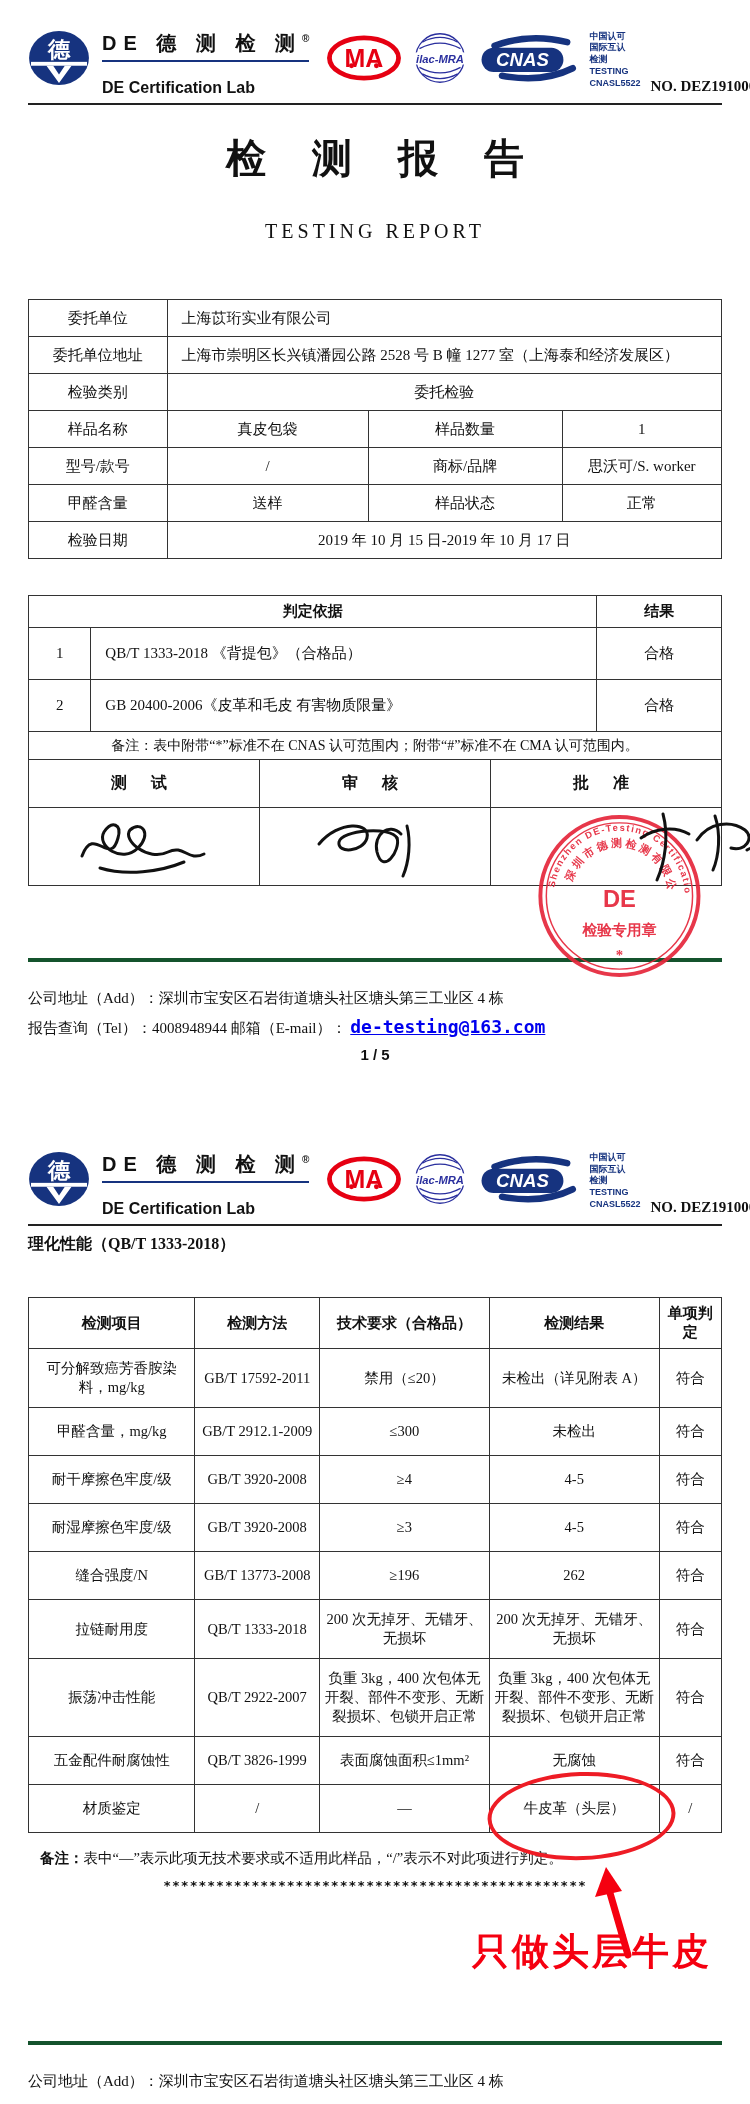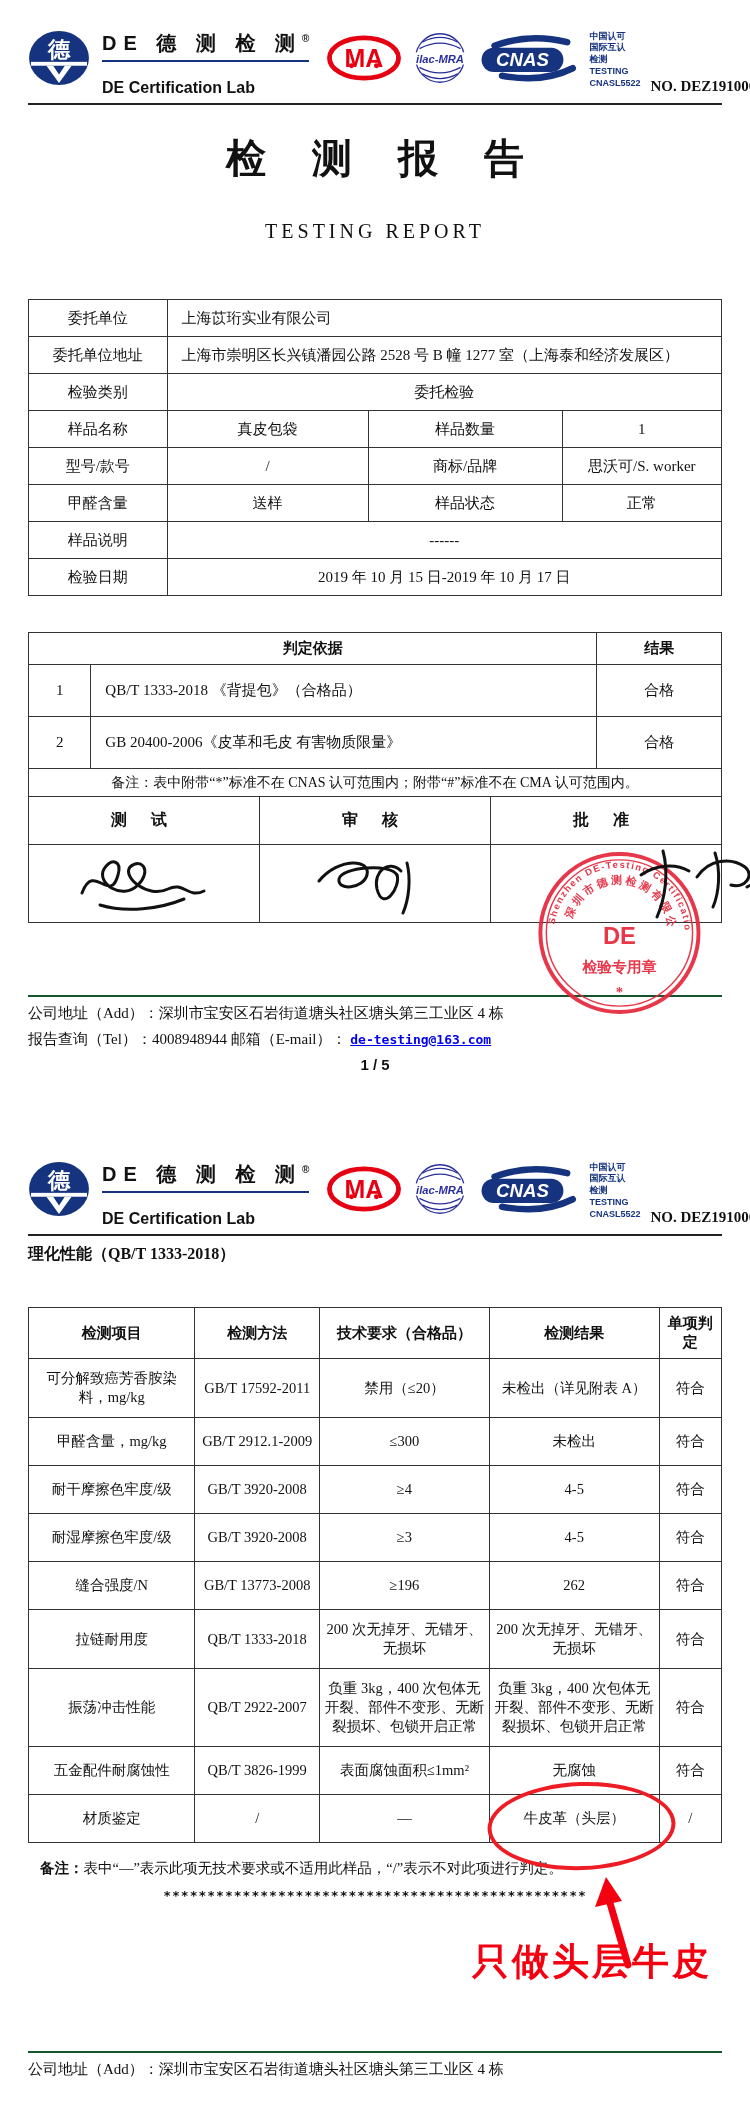--- a/index.html
+++ b/index.html
@@ -46,24 +46,24 @@
 
   .sign-table { margin-top:-1px; }
   .sign-table .shead { font-weight:bold; font-size:16px; letter-spacing:10px; height:48px; }
   .sign-table .scell { height:78px; position:relative; overflow:visible; }
   .sig-svg { position:absolute; left:50%; top:50%; transform:translate(-50%,-50%); }
   .stamp-wrap { position:absolute; left:50%; top:4px; transform:translateX(-42%);
                 width:168px; height:168px; z-index:2; opacity:.92; pointer-events:none; }
   .sig3 { position:absolute; left:46%; top:-4px; z-index:3; }
 
   
-  .doc-footer { margin-top:72px; border-top:2px solid #14532d; padding-top:4px; }
+  .doc-footer { margin-top:72px; border-top:4px solid #14532d; padding-top:24px; }
   .foot-line { font-size:15px; line-height:1.7; }
   .email-link { color:#0000ee; text-decoration:underline; font-weight:bold;
-                font-family:"DejaVu Sans Mono",monospace; font-size:13px; }
+                font-family:"DejaVu Sans Mono",monospace; font-size:18px; }
   .page-no { text-align:center; font-weight:bold; font-size:15px; margin-top:4px;
              font-family:"Liberation Sans","DejaVu Sans",sans-serif; }
 
   
   .page2-start { margin-top:58px; }
   .section-title { font-weight:bold; font-size:16px; margin-top:8px; }
   .test-table { margin-top:42px; }
   .test-table th { font-weight:bold; height:50px; font-size:15px; }
   .test-table td { font-size:14.5px; padding:10px 4px; height:48px; }
   .cell-rel { position:relative; overflow:visible; }
@@ -174,24 +174,20 @@
       <td>型号/款号</td>
       <td>/</td>
       <td>商标/品牌</td>
       <td>思沃可/S. worker</td>
     </tr>
     <tr>
       <td>甲醛含量</td>
       <td>送样</td>
       <td>样品状态</td>
       <td>正常</td>
-    </tr>
-    <tr>
-      <td>样品说明</td>
-      <td colspan="3">------</td>
     </tr>
     <tr>
       <td>检验日期</td>
       <td colspan="3">2019 年 10 月 15 日-2019 年 10 月 17 日</td>
     </tr>
   </tbody>
     </table>
 
   <table class="judge-table">
     <colgroup>

